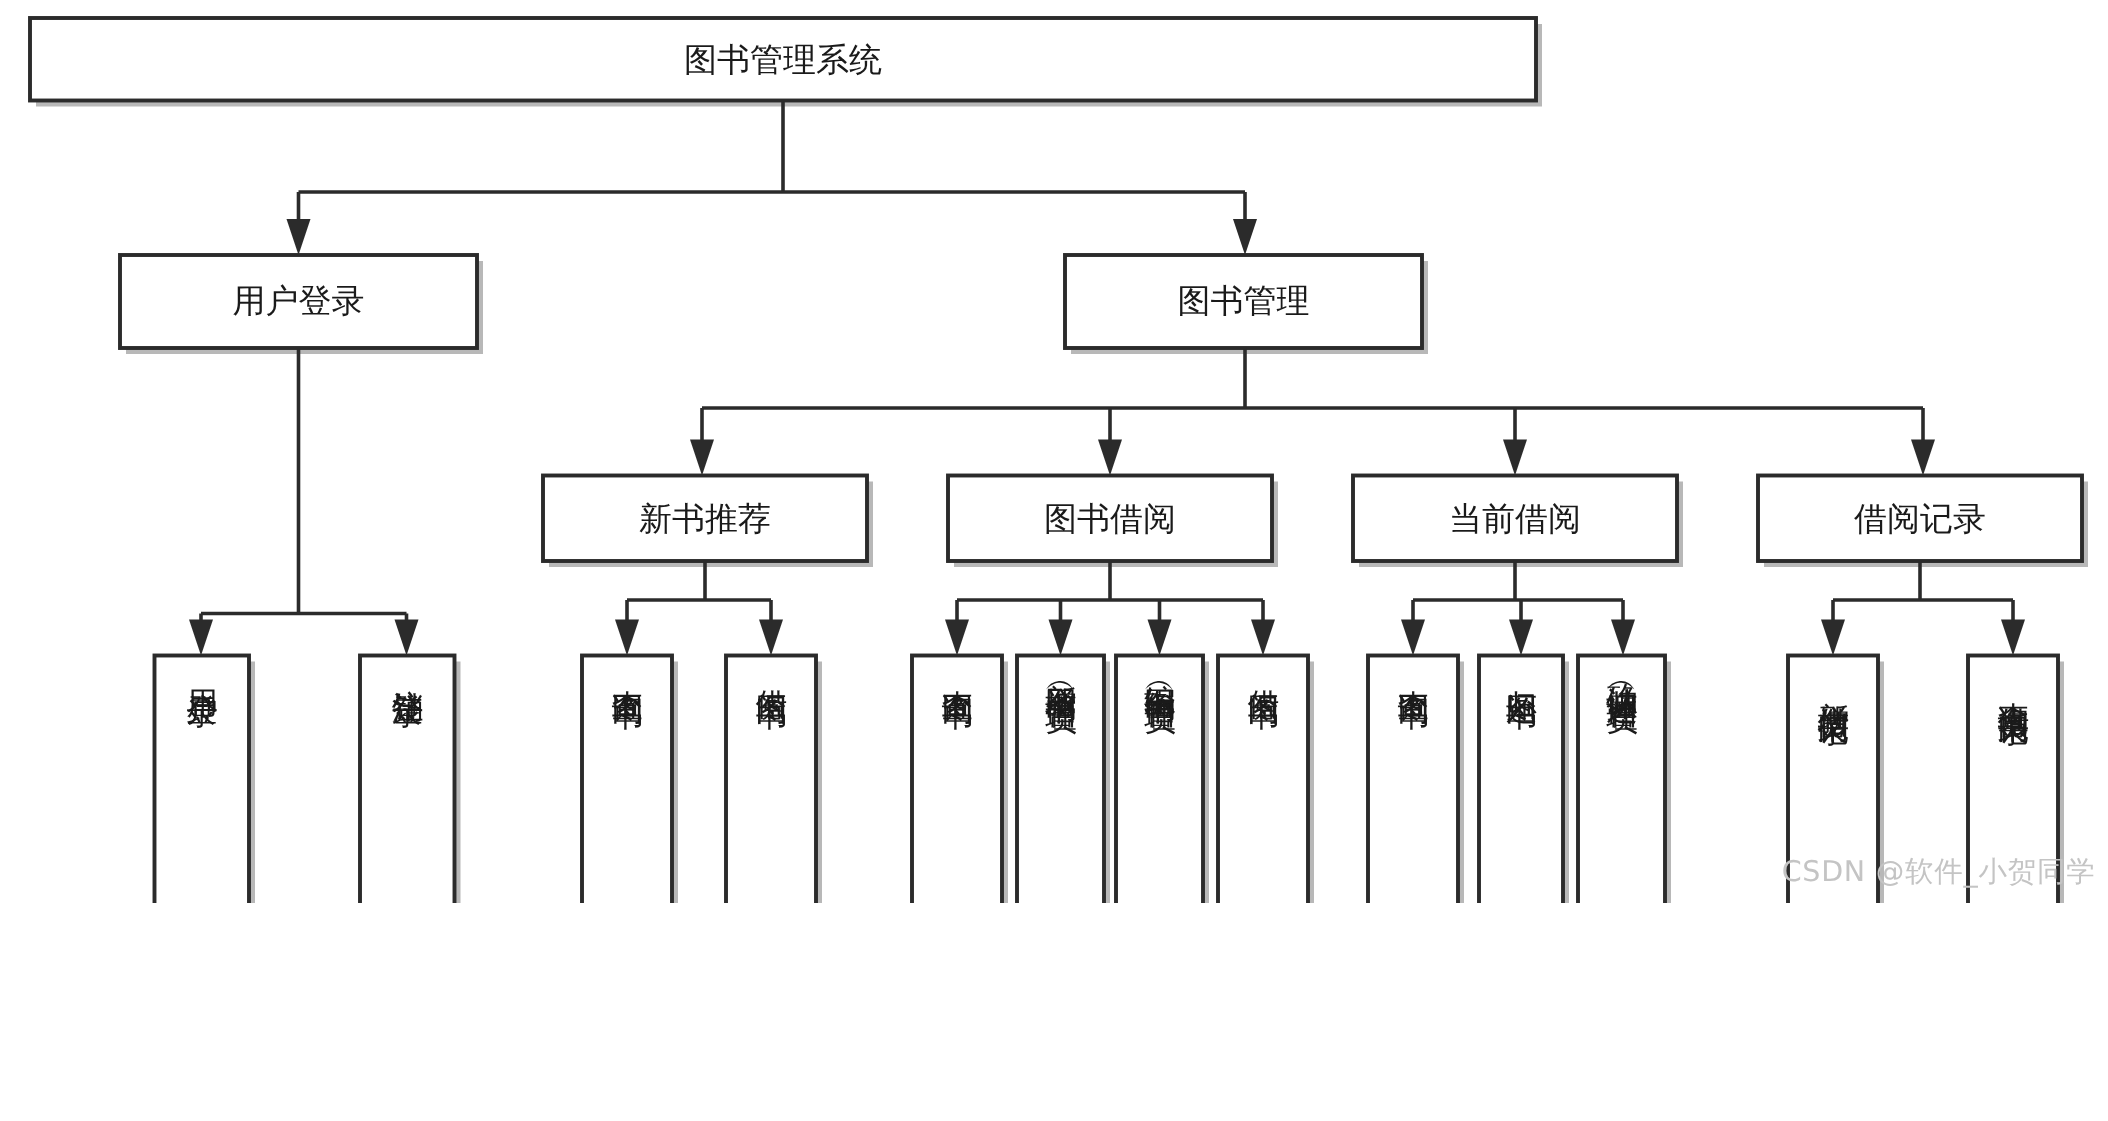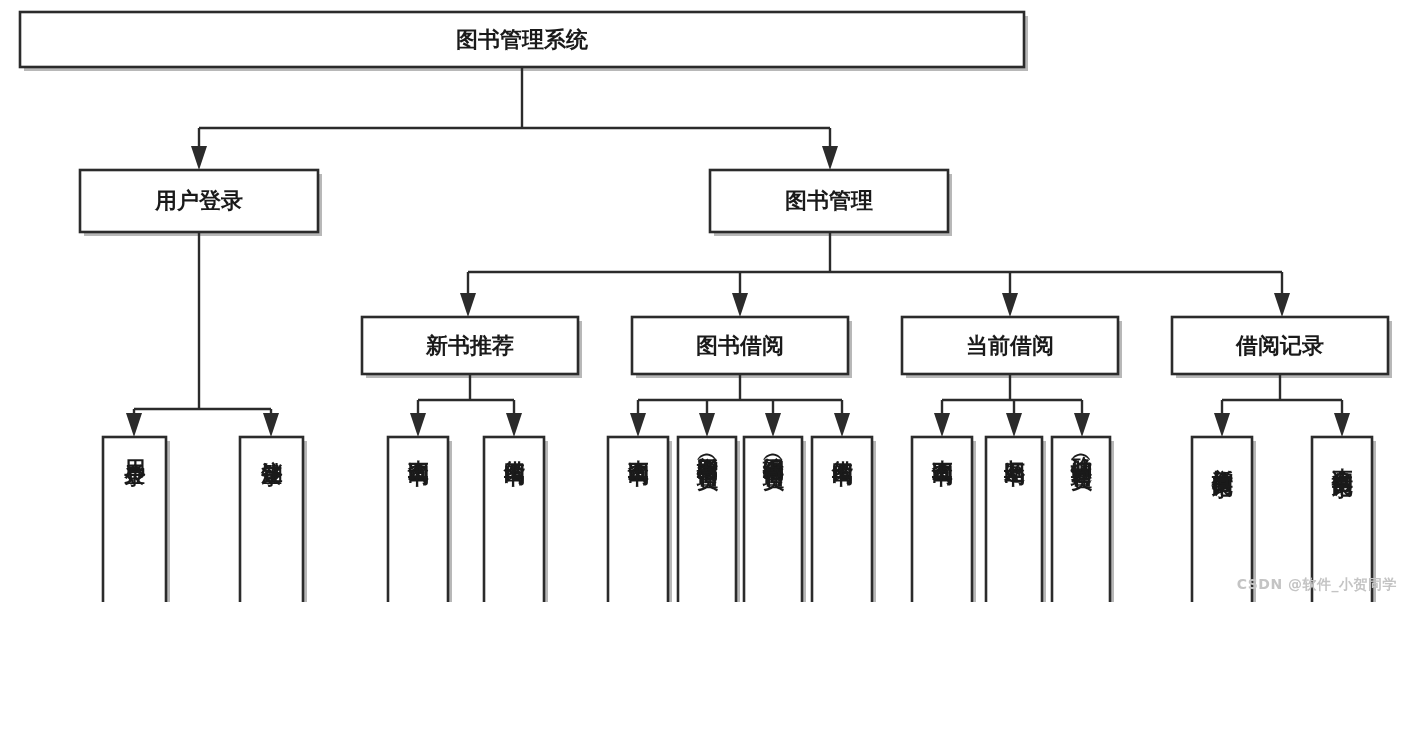--- a/index.html
+++ b/index.html
@@ -9,21 +9,20 @@
   }
   body {
     font-family: "DejaVu Sans", "Liberation Sans", sans-serif;
   }
   #diagram-root {
     position: relative;
     width: 1405px;
     height: 602px;
     background: #ffffff;
     overflow: hidden;
-    font-weight: bold;
   }
   svg#tree-svg {
     position: absolute;
     left: 0;
     top: 0;
     width: 1405px;
     height: 747px;
   }
   .node-box {
     fill: #ffffff;
@@ -65,21 +64,21 @@
     padding-top: 6px;
     box-sizing: border-box;
     pointer-events: none;
     white-space: nowrap;
   }
   .watermark {
     position: absolute;
     right: 8px;
     bottom: 8px;
     font-family: "DejaVu Sans", "Liberation Sans", sans-serif;
-    font-size: 14px;
+    font-size: 19px;
     color: #c4c4c4;
     letter-spacing: 0.5px;
     user-select: none;
   }
 </style>
 </head>
 <body>
 
 <div id="diagram-root">
 

